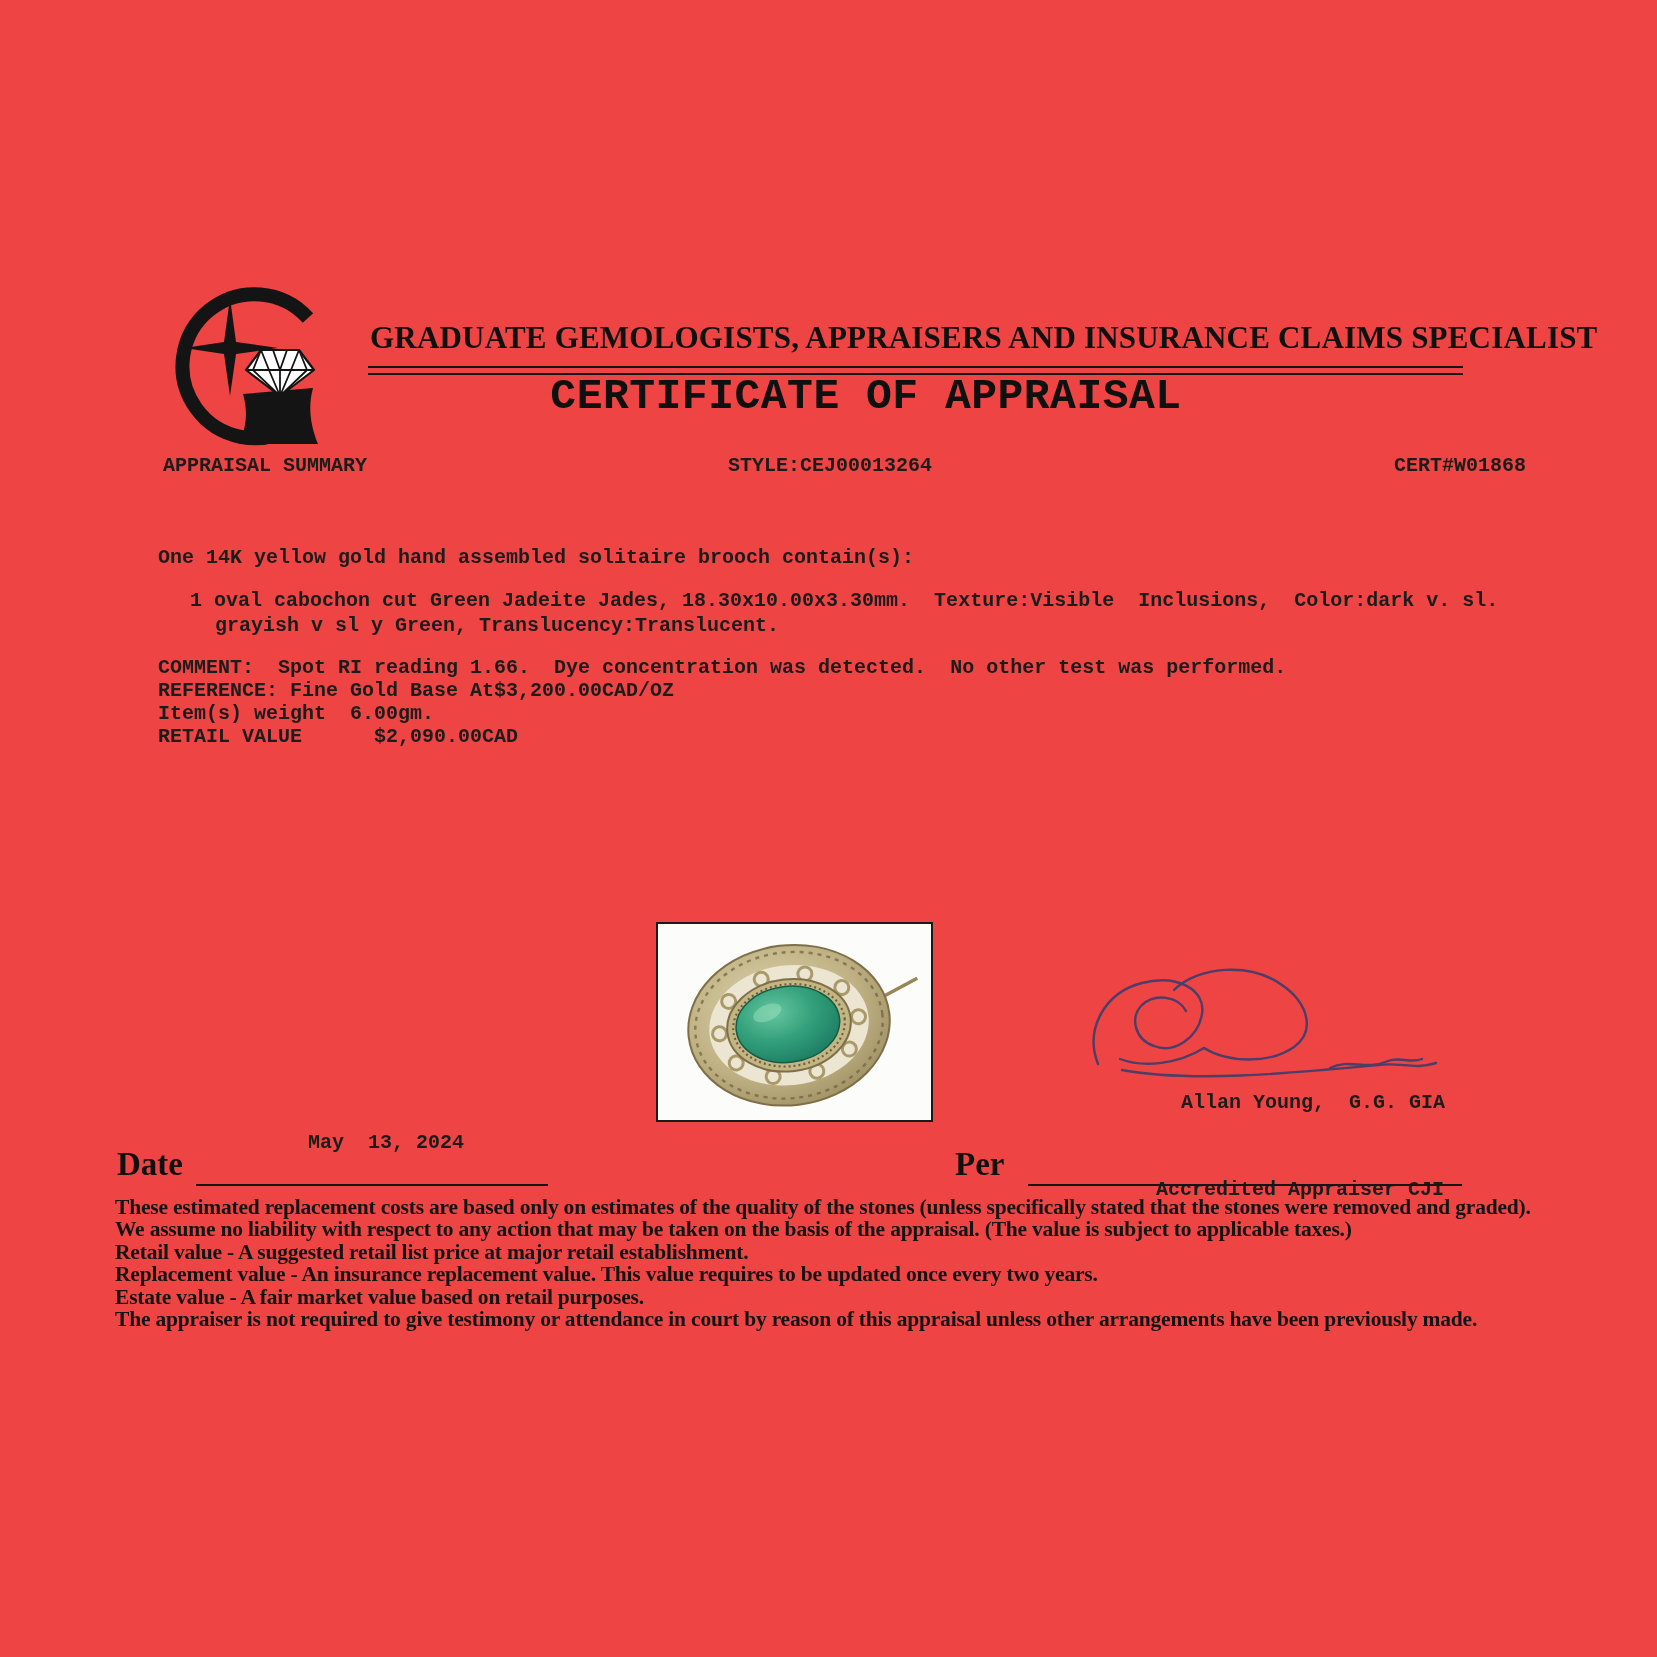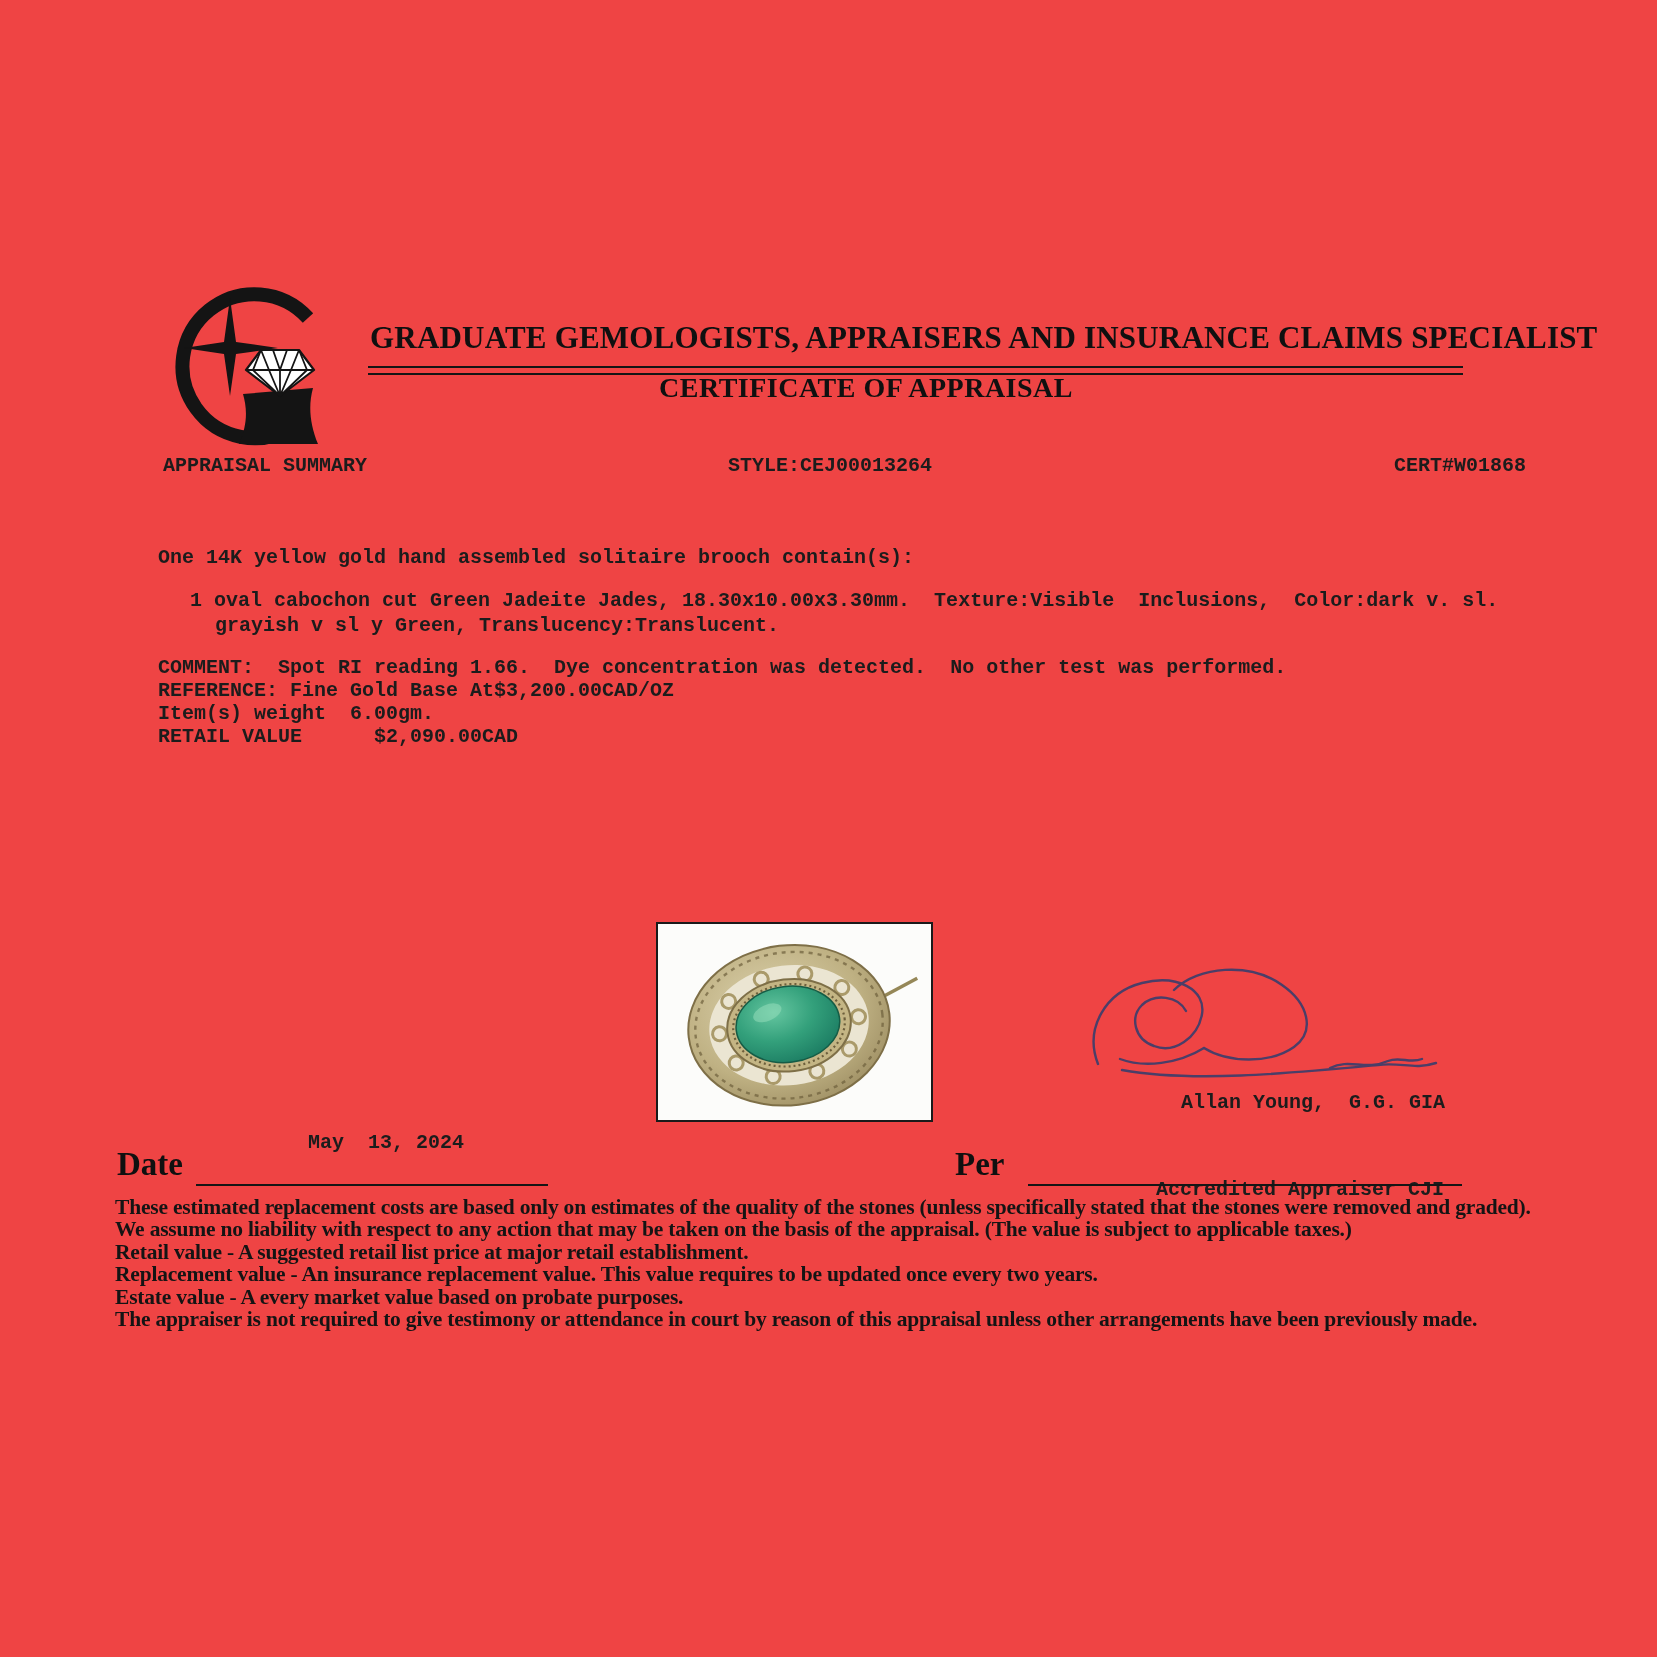--- a/index.html
+++ b/index.html
@@ -28,23 +28,23 @@
     text-align:center;
     white-space:nowrap;
     color:#101010;
   }
   .double-rule{
     height:5px;
     border-top:2.5px solid #151515;
     border-bottom:2px solid #151515;
   }
   .cert-title{
-    font-family:Liberation Serif, serif;
+    font-family:Liberation Mono, monospace;
     font-weight:bold;
-    font-size:28px;
+    font-size:43px;
     letter-spacing:0.5px;
     text-align:center;
     white-space:nowrap;
     color:#101010;
   }
   .photo-frame{
     width:277px;height:200px;
     border:2.5px solid #1a1a1a;
     background:#fcfcfa;
     box-sizing:border-box;
@@ -178,18 +178,18 @@
   <div class="abs field-label" style="left:117px;top:1146px;">Date</div>
   <div class="abs sig-line" style="left:196px;top:1184px;width:352px;"></div>
   <div class="abs field-label" style="left:955px;top:1146px;">Per</div>
   <div class="abs sig-line" style="left:1028px;top:1184px;width:434px;"></div>
 
   <div class="abs disclaimer" style="left:115px;top:1196px;">
     <div>These estimated replacement costs are based only on estimates of the  quality of the stones (unless specifically stated that the stones were removed and graded).</div>
     <div>We assume no liability with respect to any action that may be taken on the basis of the appraisal. (The value is subject to applicable taxes.)</div>
     <div>Retail value - A suggested retail list price at major retail establishment.</div>
     <div>Replacement value - An insurance replacement value. This value requires to be updated once every two years.</div>
-    <div>Estate value - A every market value based on probate purposes.</div>
+    <div>Estate value - A fair market value based on retail purposes.</div>
     <div>The appraiser is not required to give testimony or attendance in court by reason of this appraisal unless other arrangements have been previously made.</div>
   </div>
 
 
 </div>
 
 </body></html>

